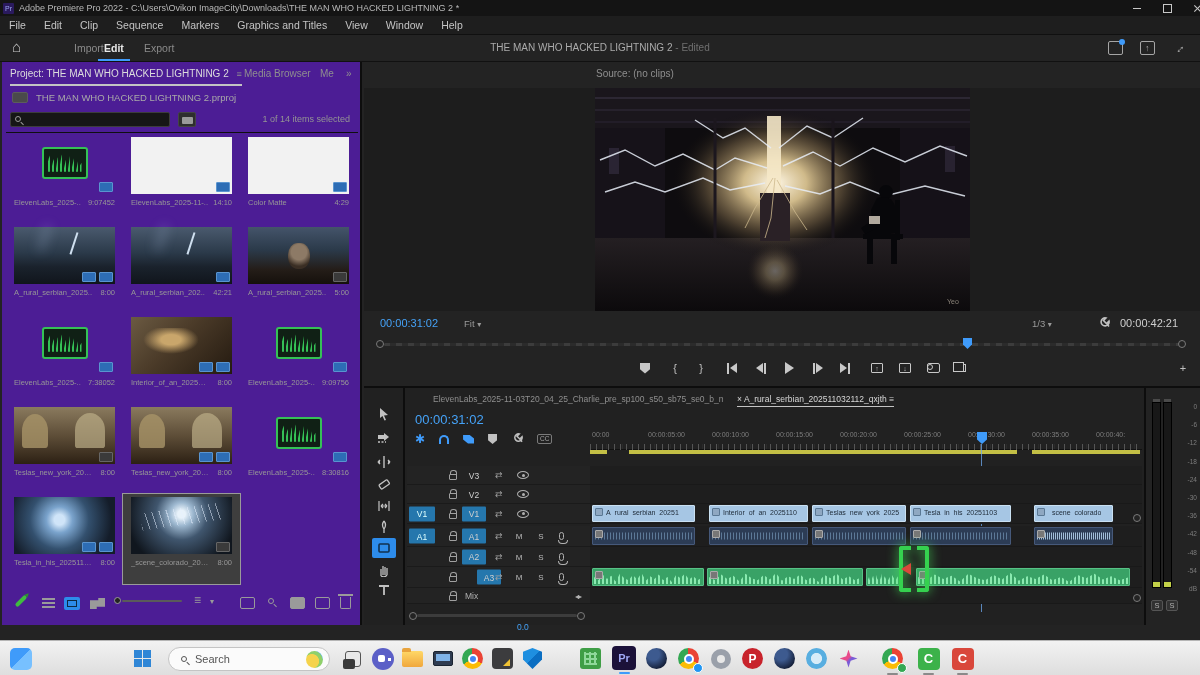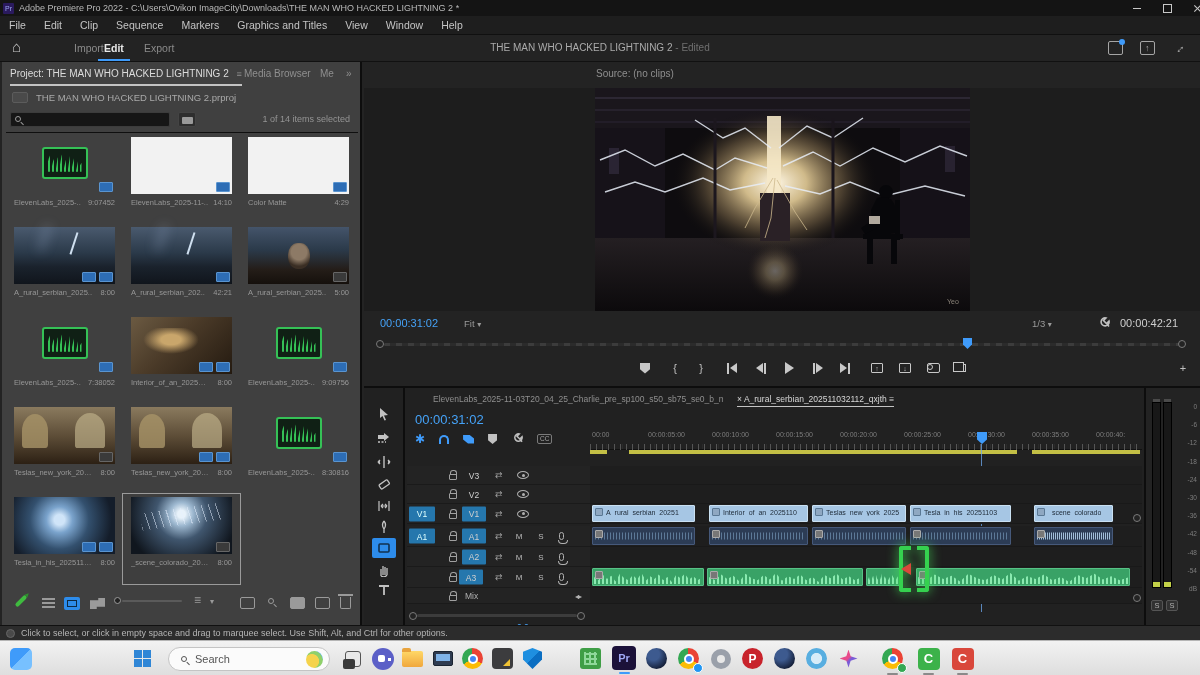--- a/index.html
+++ b/index.html
@@ -32,21 +32,21 @@
   .ws-ric .dot { position:absolute; right:-3px; top:-3px; width:6px; height:6px; background:#3f9bfa; border-radius:50%; }
   .share-arrow { position:absolute; left:4px; top:1px; color:#a5a5a5; font-size:9px; }
   .fs-ic { top:6px; width:14px; height:14px; color:#a5a5a5; font-size:12px; transform:rotate(-45deg); text-align:center; line-height:14px; }
 
   
   .ptab { font-size:10px; color:#8f8f8f; height:24px; line-height:24px; }
   .ptab.active { color:#dcdcdc; border-bottom:2px solid #c3c3c3; }
   .hamb { color:#8f8f8f; font-size:9px; margin-left:5px; }
 
   
-  .projpanel { left:2px; top:62px; width:360px; height:563px; background:#404040; border-right:2px solid #0d0d0d; }
+  .projpanel { left:2px; top:62px; width:360px; height:563px; background:#4c1d95; border-right:2px solid #0d0d0d; }
   .pp-file { top:30px; left:10px; display:flex; align-items:center; color:#a9a9a9; font-size:9.5px; }
   .pp-file .fic { width:16px; height:11px; background:#4a4a4a; border-radius:2px; margin-right:8px; border:1px solid #5c5c5c; }
   .pp-search { top:50px; left:8px; width:160px; height:15px; background:#161616; border:1px solid #3c3c3c; border-radius:2px; color:#bbb; font-size:9px; padding-left:18px; }
   .mag { width:6px; height:6px; border:1.4px solid #9a9a9a; border-radius:50%; position:relative; }
   .mag::after { content:""; position:absolute; width:4px; height:1.4px; background:#9a9a9a; transform:rotate(45deg); left:4px; top:6px; }
   .pp-folderbtn { top:50px; left:176px; width:18px; height:15px; background:#2e2e2e; border:1px solid #444; border-radius:2px; }
   .pp-folderbtn::before { content:""; position:absolute; left:3px; top:4px; width:11px; height:7px; background:#9a9a9a; border-radius:1px; }
   .pp-status { top:52px; right:10px; font-size:9px; color:#949494; }
   .bin-border { top:70px; left:4px; width:352px; height:452px; border-top:1px solid #0f0f0f; }
 
@@ -725,21 +725,21 @@
         <div class="thc msbtn" style="left:106px;">M</div>
         <div class="thc msbtn" style="left:128px;">S</div>
         <div class="thc" style="left:152px;">
             <div class="micic"></div>
           </div>
       </div>
       <div class="trackhdr" style="top:179px; height:21px;">
         <div class="thc" style="left:42px;">
             <div class="lockic"></div>
           </div>
-        <div class="thc tlabelbox on" style="left:52px;">A3</div>
+        <div class="thc tlabelbox on" style="left:70px;">A3</div>
         <div class="thc syncic" style="left:88px;">⇄</div>
         <div class="thc msbtn" style="left:106px;">M</div>
         <div class="thc msbtn" style="left:128px;">S</div>
         <div class="thc" style="left:152px;">
             <div class="micic"></div>
           </div>
       </div>
       <div class="trackhdr" style="top:200px; height:16px;">
         <div class="thc" style="left:42px;">
             <div class="lockic"></div>
@@ -844,24 +844,20 @@
           <div>-42</div>
         <div>-48</div>
           <div>-54</div>
         <div>dB</div>
       </div>
       <div class="sbtn" style="left:5px;">S</div>
       <div class="sbtn" style="left:20px;">S</div>
     </div>
   </div>
 
-  <div class="abs statusbar">
-    <div class="st-ic"></div>
-    <span>Click to select, or click in empty space and drag to marquee select. Use Shift, Alt, and Ctrl for other options.</span>
-  </div>
 
   <div class="abs taskbar">
     <div class="tbi" style="left:8px;">
         <div class="widgets" style="width:22px;height:22px;"></div>
       </div>
     <div class="tbi" style="left:130px;">
         <div class="winlogo">
           <div></div>
           <div></div>
           <div></div>

